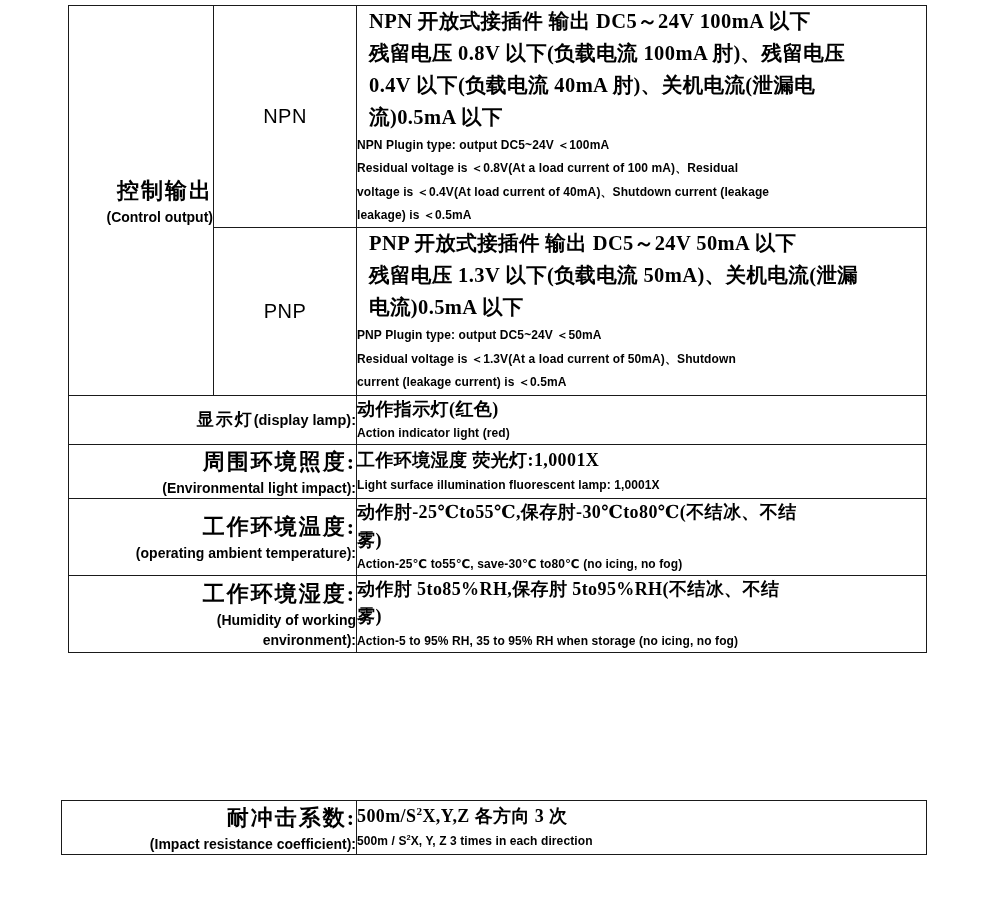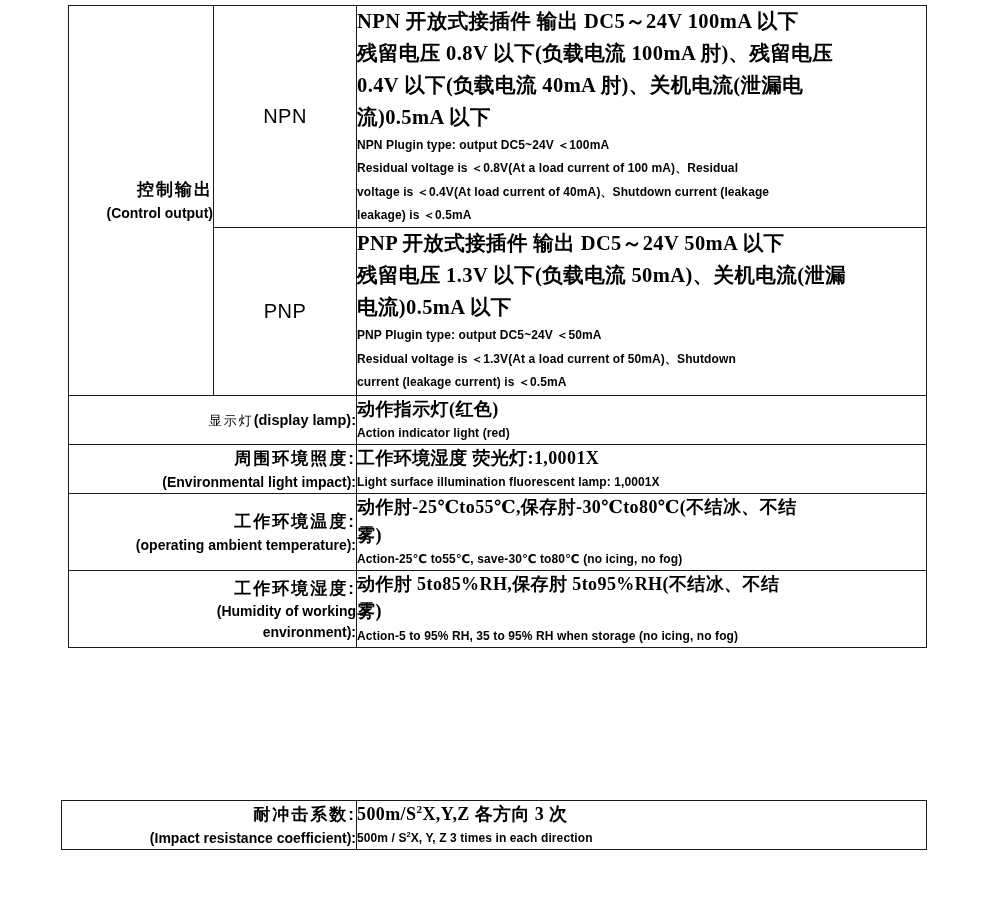--- a/index.html
+++ b/index.html
@@ -53,36 +53,36 @@
 
   .col-label-i { width: 295px; }
   .col-body-i  { width: 570px; }
 
   
   .labelcell {
     text-align: right;
     padding: 6px 8px 6px 6px;
   }
   .lab-cn {
-    font-family: Liberation Sans, sans-serif;
-    font-weight: bold;
-    font-size: 17px;
+    font-family: Liberation Serif, serif;
+    font-weight: bold;
+    font-size: 22px;
     letter-spacing: 2px;
     line-height: 1.5;
     white-space: nowrap;
   }
   .lab-en {
     font-size: 14px;
     font-weight: bold;
     line-height: 1.45;
   }
   .lab-inline-cn {
     font-family: "Liberation Serif", "DejaVu Serif", serif;
-    font-weight: normal;
-    font-size: 13px;
+    font-weight: bold;
+    font-size: 17px;
     letter-spacing: 2px;
   }
   .lab-inline-en {
     font-size: 14.5px;
     font-weight: bold;
   }
   .lab-line { line-height: 1.5; }
 
   
   .subcell {
@@ -100,20 +100,21 @@
   .cn-line {
     font-family: "Liberation Serif", "DejaVu Serif", serif;
     font-weight: bold;
     font-size: 18px;
     line-height: 1.52;
     letter-spacing: 0.4px;
   }
   .cn-line.big {
     font-size: 20.5px;
     line-height: 1.56;
+    margin-left: 12px;
   }
   .en-line {
     font-size: 12px;
     font-weight: bold;
     line-height: 1.95;
     letter-spacing: 0.1px;
   }
   .en-line.tight { line-height: 1.75; }
 
   sup { font-size: 0.62em; vertical-align: super; line-height: 0; }

